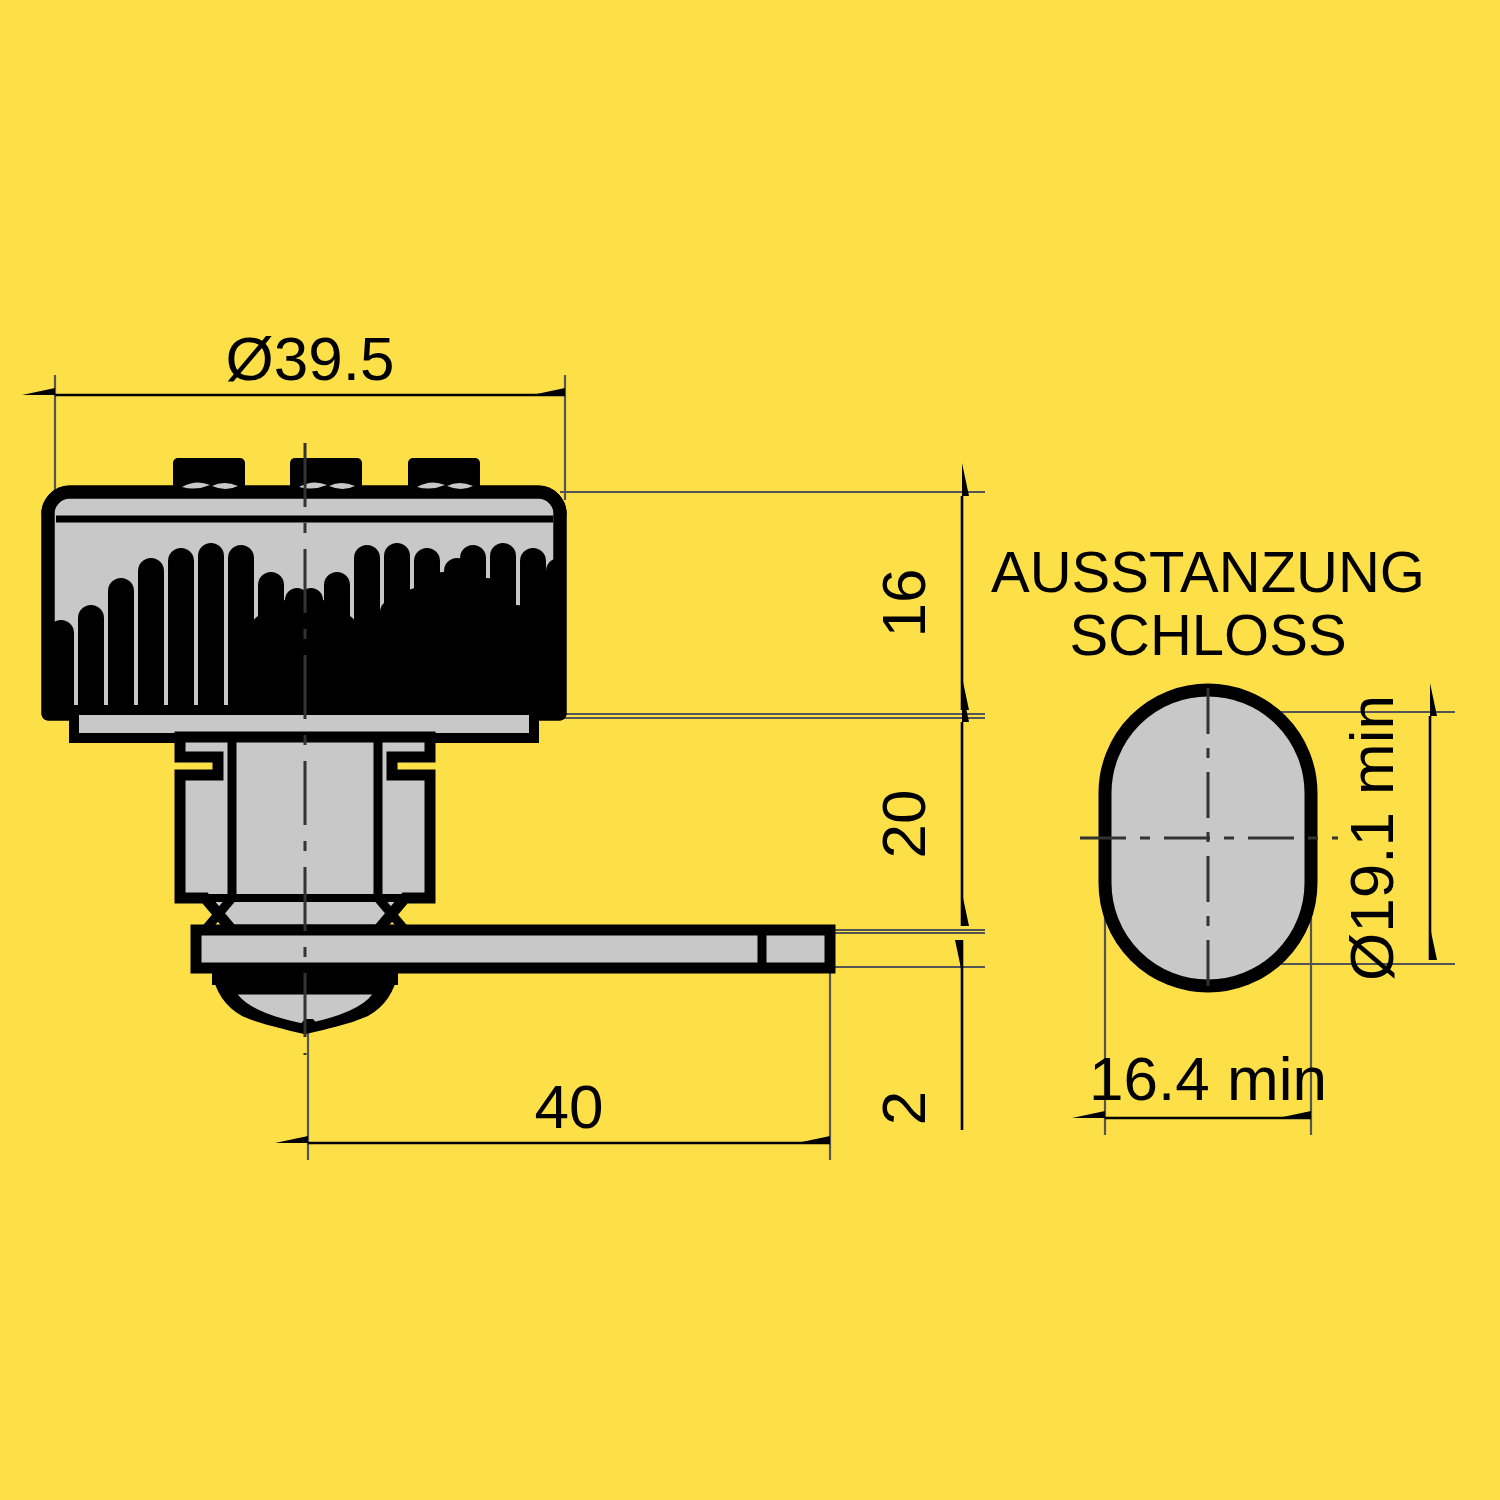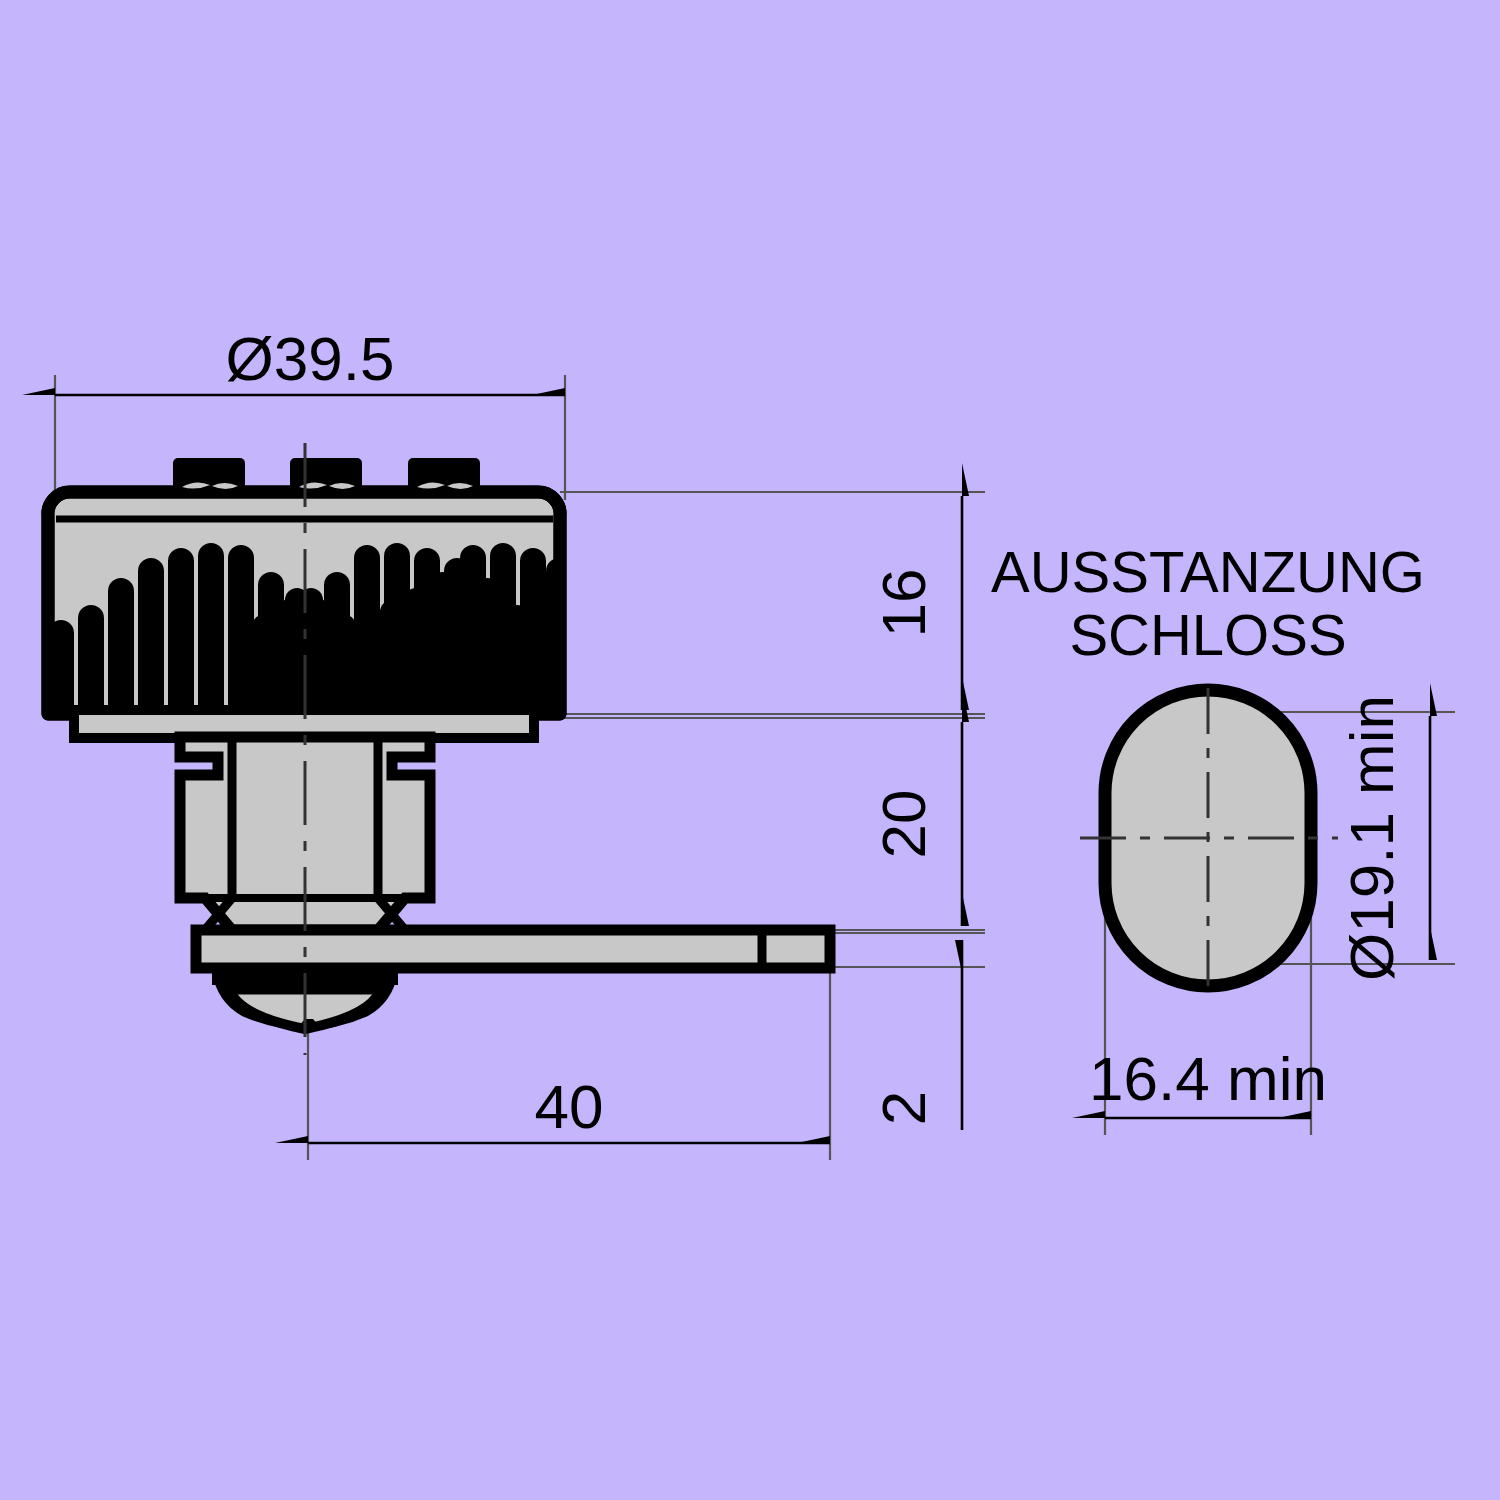--- a/index.html
+++ b/index.html
@@ -11,21 +11,21 @@
   body {
     width: 1500px;
     height: 1500px;
     font-family: "Liberation Sans", sans-serif;
     overflow: hidden;
   }
   #sheet {
     position: relative;
     width: 1500px;
     height: 1500px;
-    background: #c4b5fd;
+    background: #fde047;
   }
   svg#drawing {
     position: absolute;
     left: 0;
     top: 0;
     width: 1500px;
     height: 1500px;
     display: block;
   }
   .dimtext {

